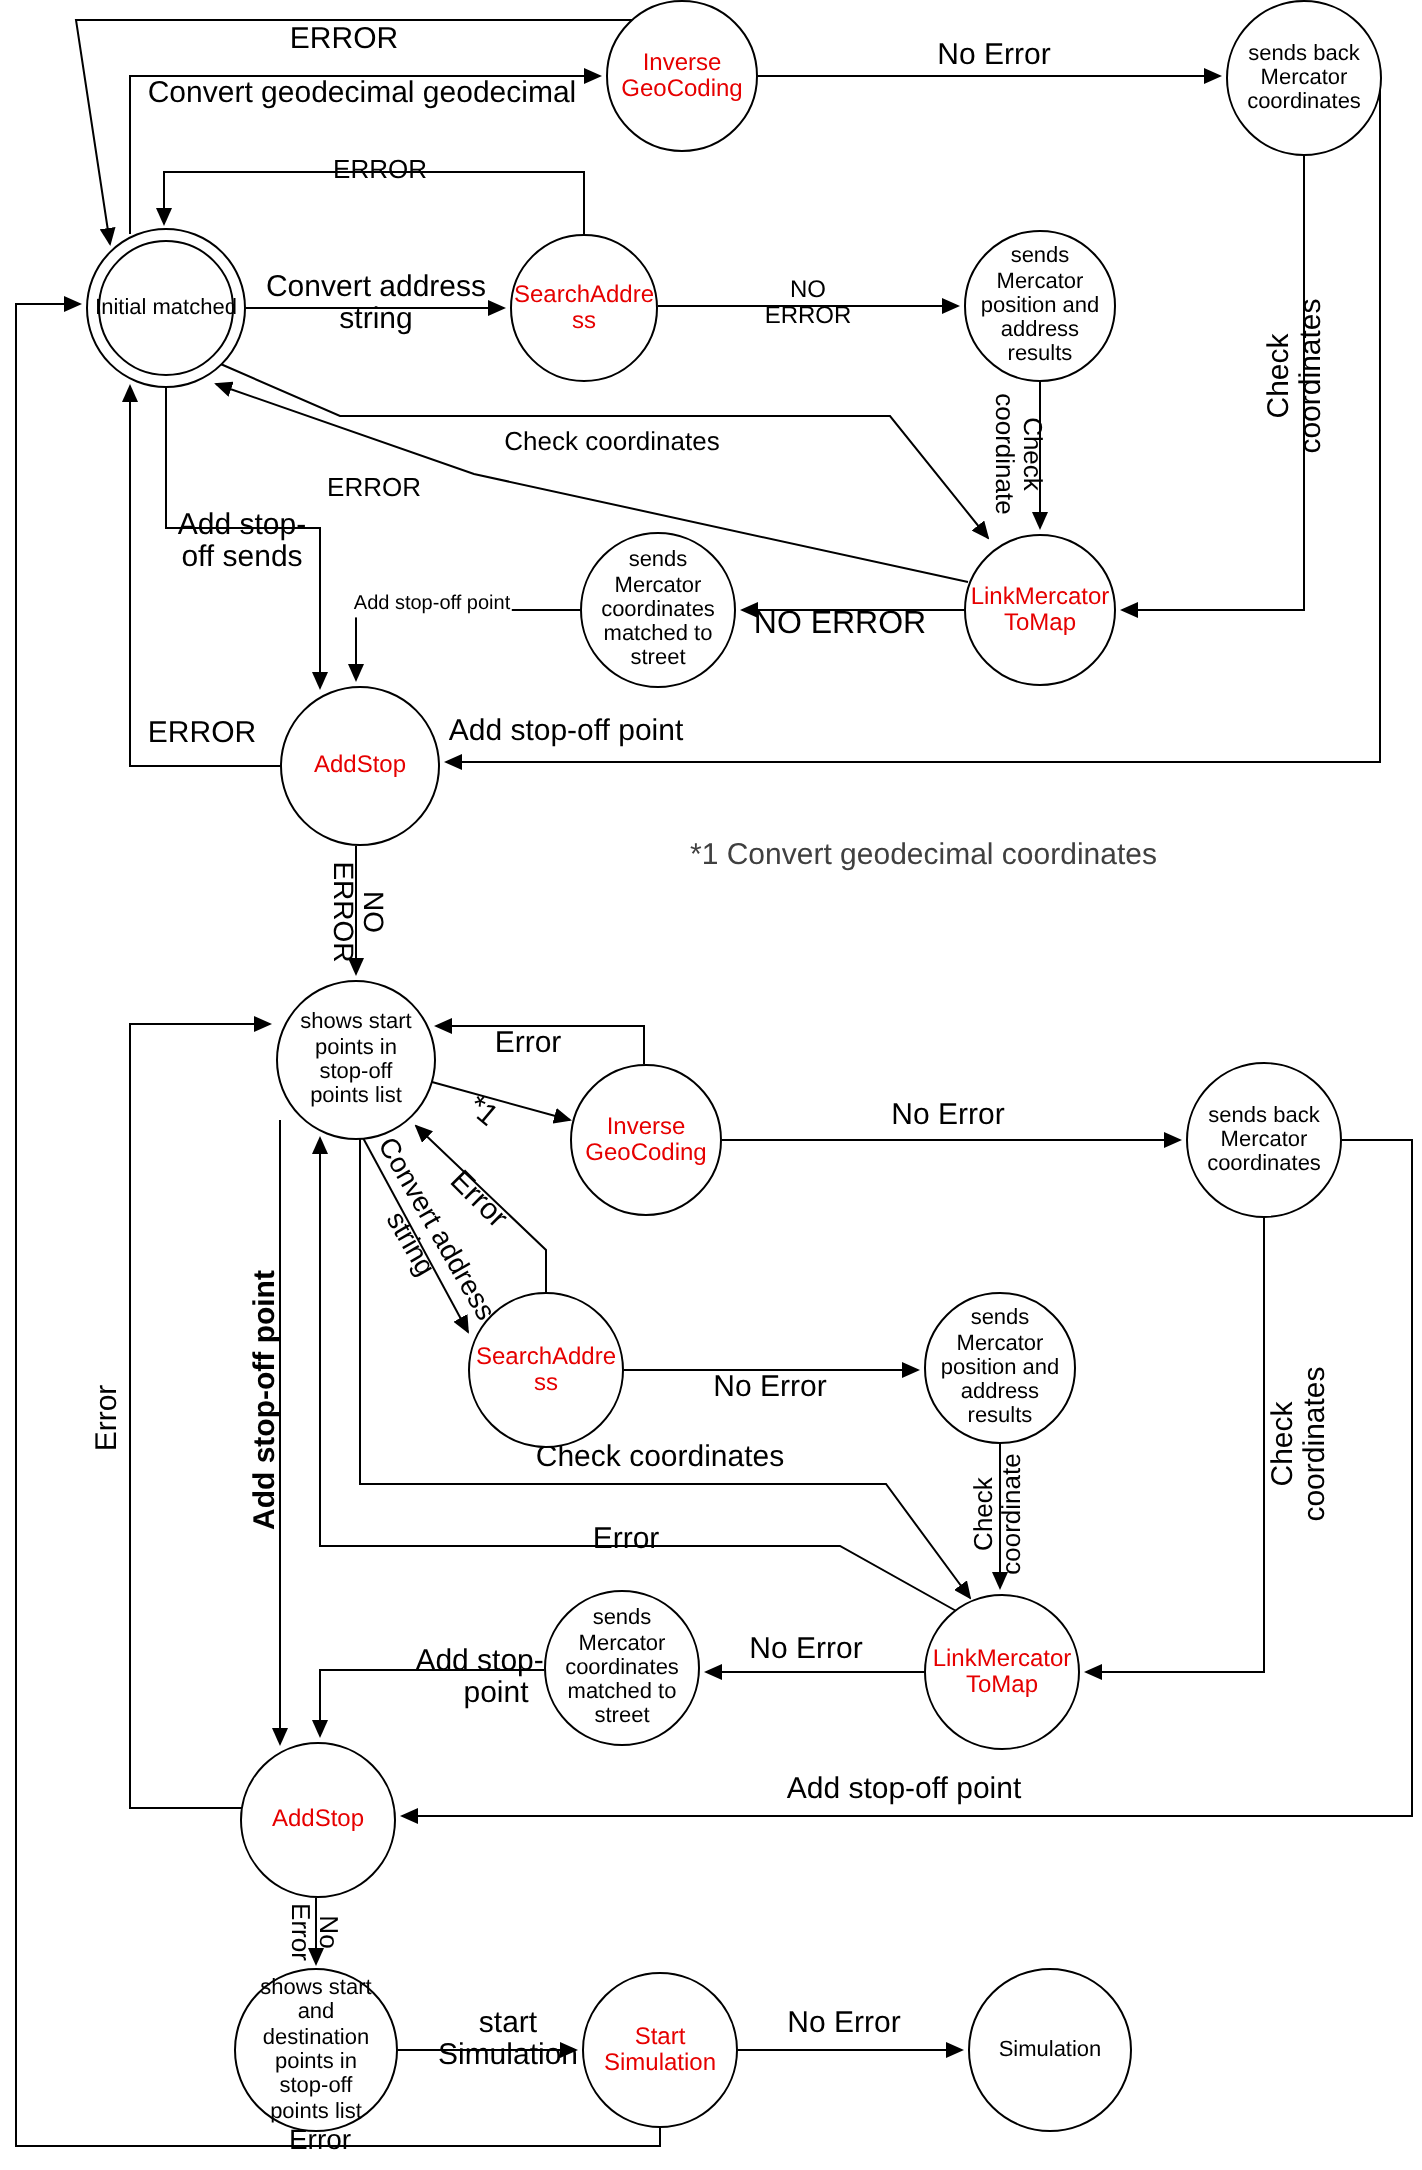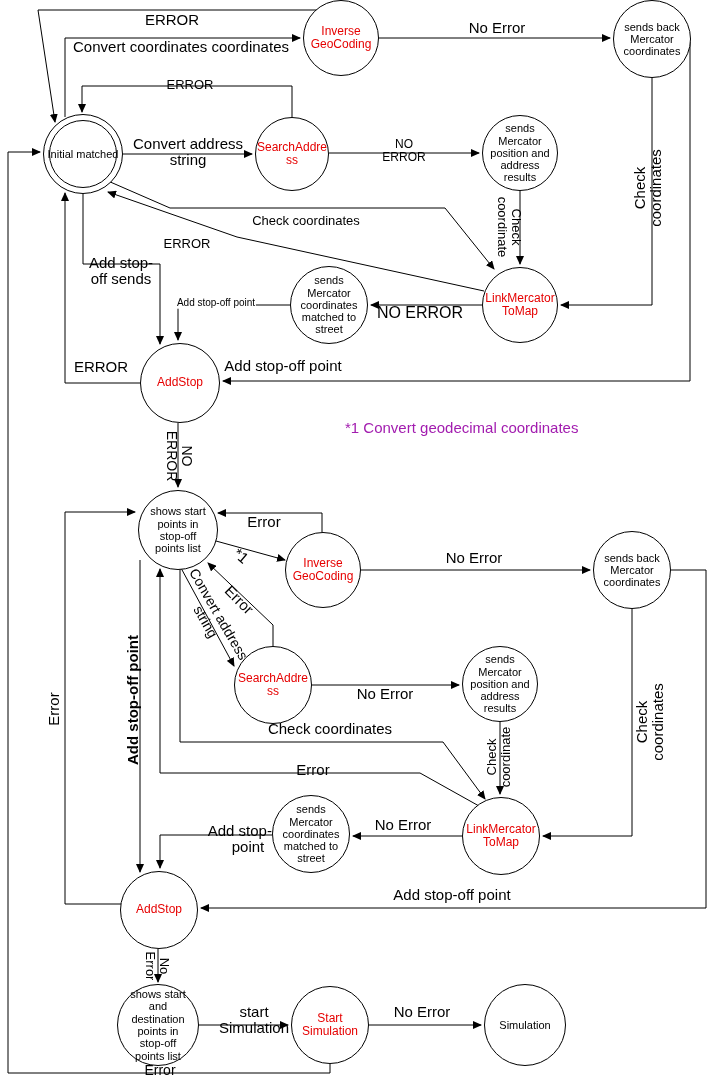--- a/index.html
+++ b/index.html
@@ -9,21 +9,21 @@
   .edge{fill:none;stroke:#000;stroke-width:1;}
   .node{position:absolute;box-sizing:border-box;border:1px solid #000;border-radius:50%;
         background:#fff;display:flex;align-items:center;justify-content:center;
         text-align:center;color:#000;line-height:1.12;}
   .node .ring{position:absolute;left:5px;top:5px;right:5px;bottom:5px;border:1px solid #000;border-radius:50%;}
   .node .txt{position:relative;white-space:pre-line;}
   .node.accent{color:#e60000;}
   .lbl{position:absolute;white-space:pre-line;text-align:center;line-height:1.06;color:#000;}
   .lbl.b{font-weight:bold;}
   .lbl.bg{background:#fff;padding:0 1px;}
-  .note{position:absolute;left:345px;top:419px;font-size:15px;color:#a21caf;white-space:nowrap;}
+  .note{position:absolute;left:345px;top:419px;font-size:15px;color:#404040;white-space:nowrap;}
 </style>
 </head>
 <body>
 
 <div class="canvas">
   <svg class="edges" viewBox="0 0 711 1085" width="711" height="1085" xmlns="http://www.w3.org/2000/svg">
     <defs>
       <marker id="arrow" markerWidth="9" markerHeight="8" refX="8" refY="4" orient="auto">
         <path d="M0,0 L9,4 L0,8 z" fill="#000"></path>
       </marker>
@@ -61,21 +61,21 @@
         <polyline points="479,806 420,773 160,773 160,569" class="edge" marker-end="url(#arrow)"></polyline>
         <polyline points="180,569 180,742 443,742 485,799" class="edge" marker-end="url(#arrow)"></polyline>
         <polyline points="158,949 158,982" class="edge" marker-end="url(#arrow)"></polyline>
         <polyline points="199,1025 288,1025" class="edge" marker-end="url(#arrow)"></polyline>
         <polyline points="369,1025 481,1025" class="edge" marker-end="url(#arrow)"></polyline>
         <polyline points="330,1064 330,1073 8,1073 8,152 40,152" class="edge" marker-end="url(#arrow)"></polyline>
       </g>
   </svg>
   <div id="labels-layer">
       <div class="lbl" style="left: 172px; top: 20px; font-size: 15px; transform: translate(-50%, -50%);">ERROR</div>
-      <div class="lbl" style="left: 181px; top: 47px; font-size: 15px; transform: translate(-50%, -50%);">Convert coordinates coordinates</div>
+      <div class="lbl" style="left: 181px; top: 47px; font-size: 15px; transform: translate(-50%, -50%);">Convert geodecimal geodecimal</div>
       <div class="lbl" style="left: 497px; top: 28px; font-size: 15px; transform: translate(-50%, -50%);">No Error</div>
       <div class="lbl" style="left: 190px; top: 85px; font-size: 13px; transform: translate(-50%, -50%);">ERROR</div>
       <div class="lbl" style="left: 188px; top: 152px; font-size: 15px; transform: translate(-50%, -50%);">Convert address
 string</div>
       <div class="lbl" style="left: 404px; top: 151px; font-size: 12px; transform: translate(-50%, -50%);">NO
 ERROR</div>
       <div class="lbl" style="left: 648px; top: 188px; font-size: 15px; transform: translate(-50%, -50%) rotate(-90deg);">Check
 coordinates</div>
       <div class="lbl" style="left: 509px; top: 227px; font-size: 13px; transform: translate(-50%, -50%) rotate(90deg);">Check
 coordinate</div>

